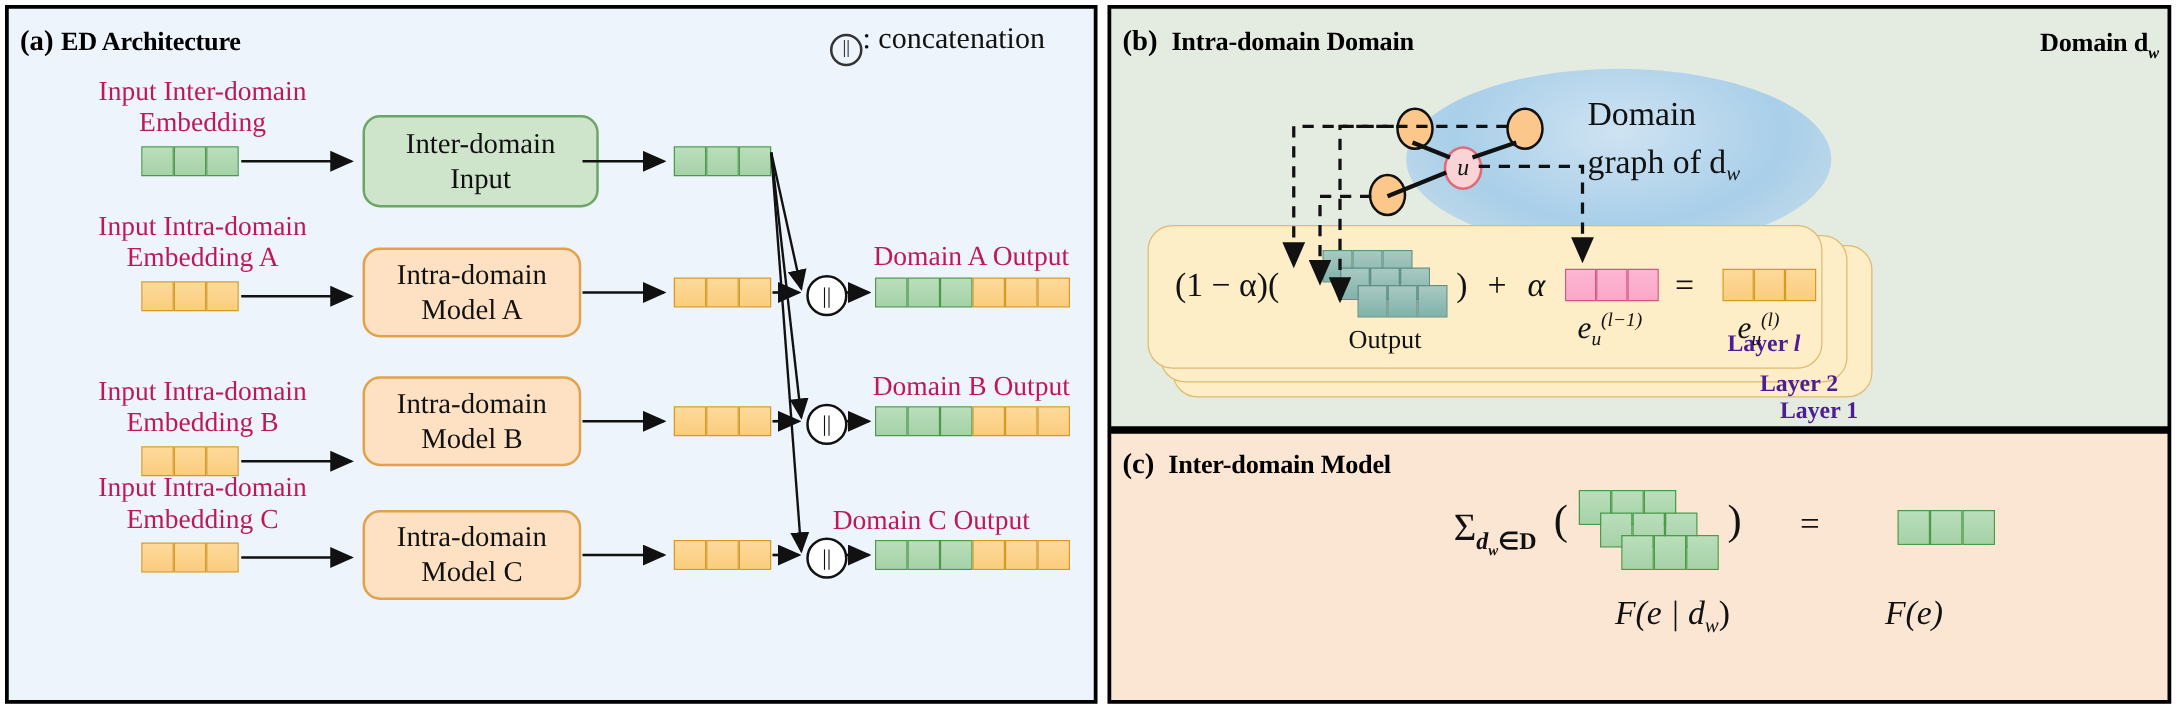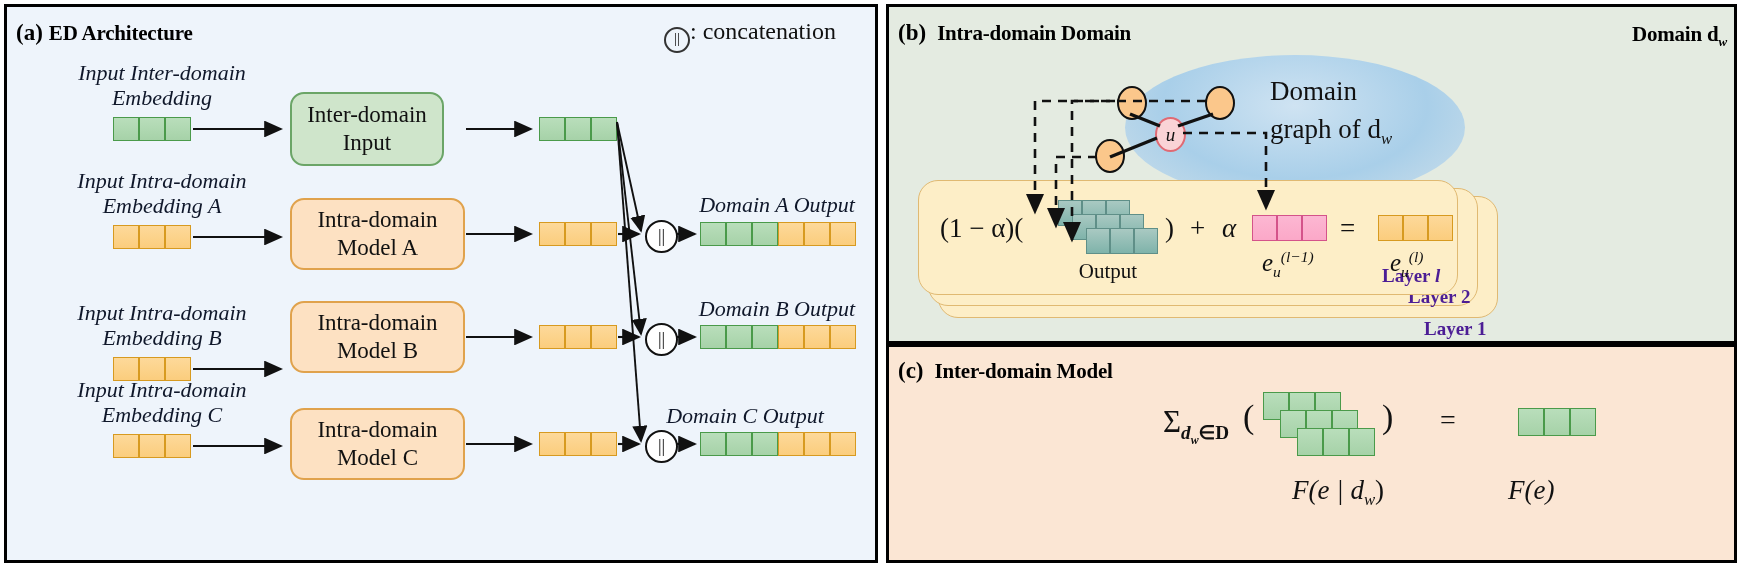--- a/index.html
+++ b/index.html
@@ -10,21 +10,21 @@
   .panel{position:absolute;box-sizing:border-box;border:3px solid #000;}
   #panel-a{left:4px;top:4px;width:874px;height:559px;background:#eef4fb;}
   #panel-b{left:886px;top:4px;width:851px;height:340px;background:#e4ebe1;}
   #panel-c{left:886px;top:344px;width:851px;height:219px;background:#fbe6d4;}
 
   .ptitle{position:absolute;font-weight:bold;white-space:nowrap;color:#000;}
   .ptag{font-size:23px;font-weight:bold;}
   .ptxt{font-size:21px;font-weight:bold;letter-spacing:-.2px;}
 
   
-  .lbl{position:absolute;white-space:nowrap;color:#0f172a;font-size:22px;line-height:25px;text-align:center;font-style:italic;}
+  .lbl{position:absolute;white-space:nowrap;color:#be185d;font-size:22px;line-height:25px;text-align:center;}
   .legend{position:absolute;white-space:nowrap;font-size:24px;color:#111;}
 
   
   .vec{position:absolute;display:flex;}
   .cell{box-sizing:border-box;border:1.6px solid #3f8f3f;}
   .cell.g{background:linear-gradient(180deg,#b9debb,#a6d2a8);border-color:#4a9a4a;}
   .cell.o{background:linear-gradient(180deg,#fdd99a,#fbcd7d);border-color:#d79a20;}
   .cell.p{background:linear-gradient(180deg,#fcb7d2,#fba8c8);border-color:#d4538a;}
   .cell.t{background:linear-gradient(180deg,#a9c9c2,#7fb3aa);border-color:#5f8f88;}
 
@@ -73,21 +73,21 @@
 
   <div class="lbl" style="left:72px;top:60px;width:180px;">
     <span>Input Inter-domain</span><br>
     <span>Embedding</span>
   </div>
   <div class="vec" style="left:113px;top:117px;">
     <div class="cell g" style="width:26px;height:24px;"></div>
     <div class="cell g" style="width:26px;height:24px;"></div>
     <div class="cell g" style="width:26px;height:24px;"></div>
   </div>
-  <div class="mbox green" style="left:290px;top:92px;width:154px;height:74px;">
+  <div class="mbox green" style="left:290px;top:92px;width:189px;height:74px;">
     <div>
       <span>Inter-domain</span><br>
       <span>Input</span>
     </div>
   </div>
   <div class="vec" style="left:539px;top:117px;">
     <div class="cell g" style="width:26px;height:24px;"></div>
     <div class="cell g" style="width:26px;height:24px;"></div>
     <div class="cell g" style="width:26px;height:24px;"></div>
   </div>
@@ -206,21 +206,21 @@
   <div class="node" style="left:1205px;top:86px;width:26px;height:30px;"></div>
   <div class="node" style="left:1095px;top:139px;width:26px;height:30px;"></div>
   <div class="unode" style="left:1155px;top:117px;width:27px;height:31px;">
     <span>u</span>
   </div>
 
   <div class="layerbox" style="left:938px;top:196px;width:560px;height:122px;"></div>
   <div class="layerlbl" style="left:1424px;top:318px;">Layer 1</div>
 
   <div class="layerbox" style="left:928px;top:188px;width:550px;height:118px;"></div>
-  <div class="layerlbl" style="left:1408px;top:286px;">Layer 2</div>
+  <div class="layerlbl" style="left:1408px;top:297px;">Layer 2</div>
 
   <div class="layerbox" style="left:918px;top:180px;width:540px;height:115px;"></div>
   <div class="layerlbl" style="left:1382px;top:265px;">
     Layer <span class="it">l</span>
   </div>
 
   <div class="math" style="left:940px;top:213px;font-size:27px;">(1 − α)(</div>
 
   <div class="vec" style="left:1058px;top:200px;">
     <div class="cell t" style="width:24px;height:26px;"></div>

